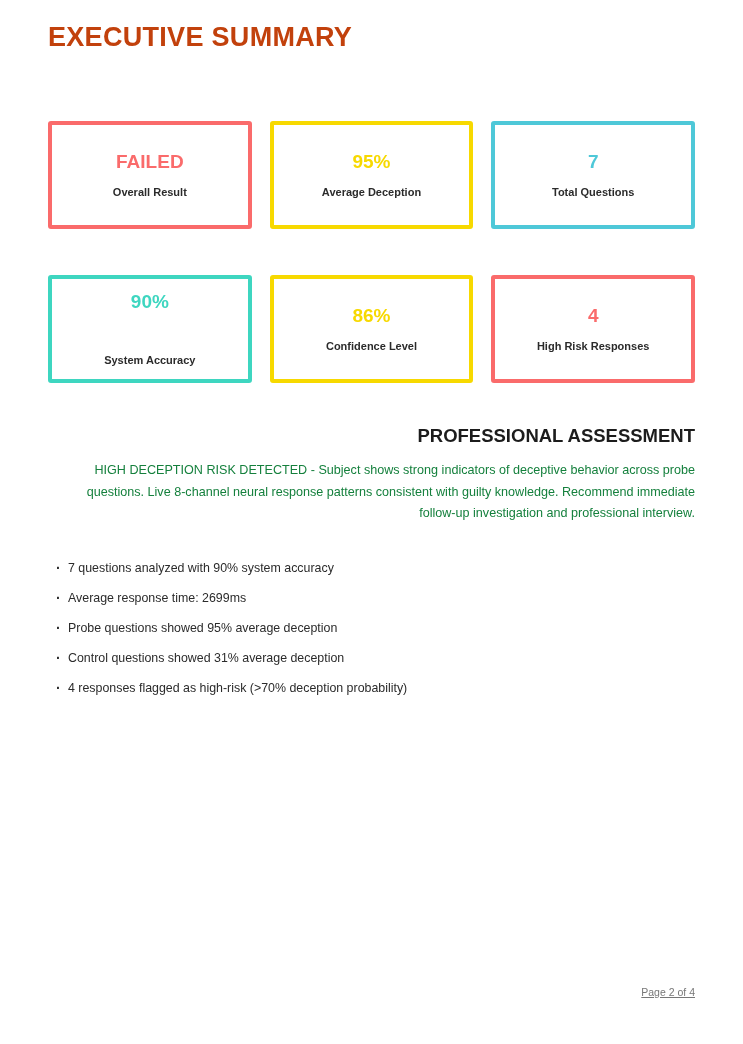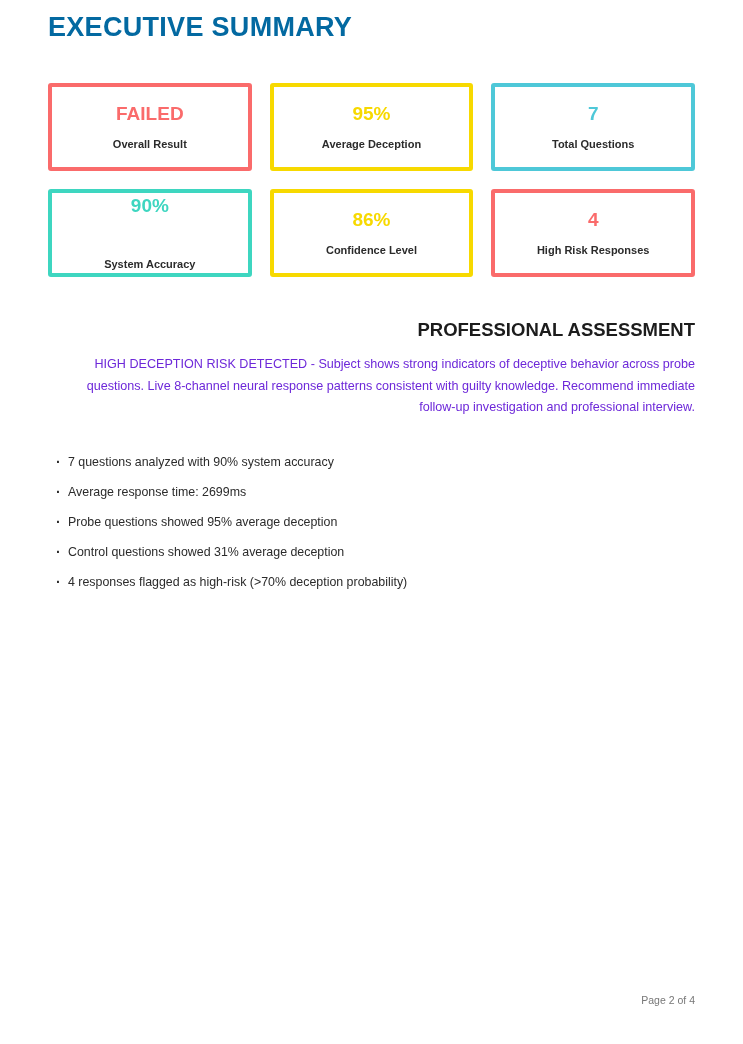--- a/index.html
+++ b/index.html
@@ -19,40 +19,41 @@
     position: relative;
     width: 743px;
     height: 1044px;
     box-sizing: border-box;
     padding: 0 48px;
   }
   .doc-title {
     font-size: 27px;
     font-weight: bold;
     letter-spacing: 0.3px;
-    color: #0369a1;
+    color: #c2410c;
     margin: 0;
-    padding-top: 12px;
+    padding-top: 22px;
   }
   .cards-grid {
     margin-top: 40px;
     display: grid;
     grid-template-columns: repeat(3, 1fr);
     gap: 18px 18px;
   }
   .stat-card {
     border: 4px solid #cccccc;
     border-radius: 3px;
-    height: 88px;
+    height: 108px;
     box-sizing: border-box;
     display: flex;
     flex-direction: column;
     align-items: center;
     justify-content: center;
     background: #ffffff;
+    margin-top: 28px;
   }
   .stat-value {
     font-size: 19px;
     font-weight: bold;
     line-height: 1.1;
     margin-bottom: 13px;
   }
   .stat-label {
     font-size: 11px;
     font-weight: bold;
@@ -64,21 +65,21 @@
     color: #1c1c1c;
     margin: 0;
   }
   .assessment-section {
     margin-top: 42px;
     text-align: right;
   }
   .assessment-body {
     font-size: 12.6px;
     line-height: 1.74;
-    color: #6d28d9;
+    color: #15803d;
     max-width: 650px;
   }
   .findings-section {
     margin-top: 36px;
   }
   .findings-list {
     margin: 14px 0 0 0;
     padding: 0;
     list-style: none;
   }
@@ -94,23 +95,24 @@
     content: "·";
     position: absolute;
     left: 8px;
     top: -1px;
     font-weight: bold;
     font-size: 14px;
   }
   .page-footer {
     position: absolute;
     right: 48px;
-    bottom: 38px;
+    bottom: 46px;
     font-size: 10.5px;
     color: #777777;
+    text-decoration: underline;
   }
 </style>
 </head>
 <body>
 
 <div class="page">
 
   <h1 class="doc-title">EXECUTIVE SUMMARY</h1>
 
   <div class="cards-grid">

